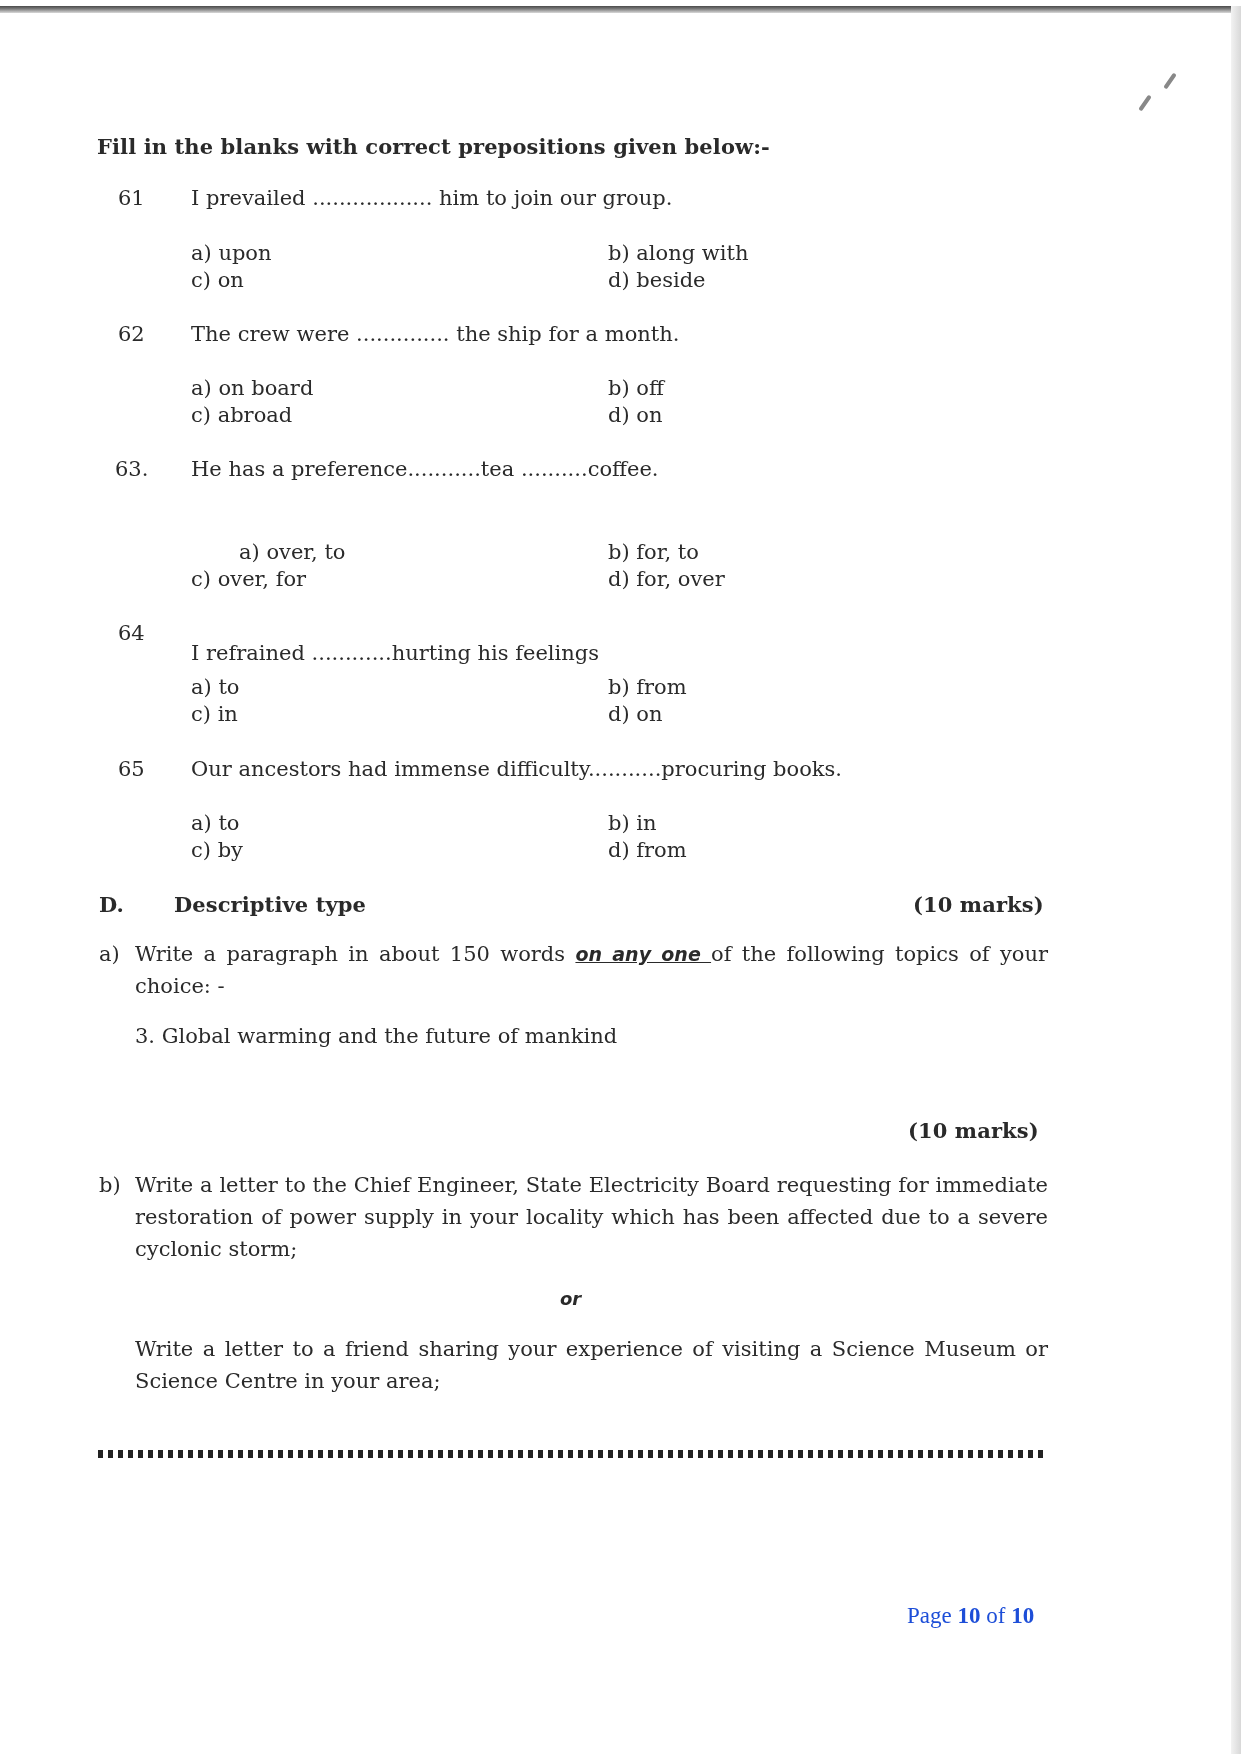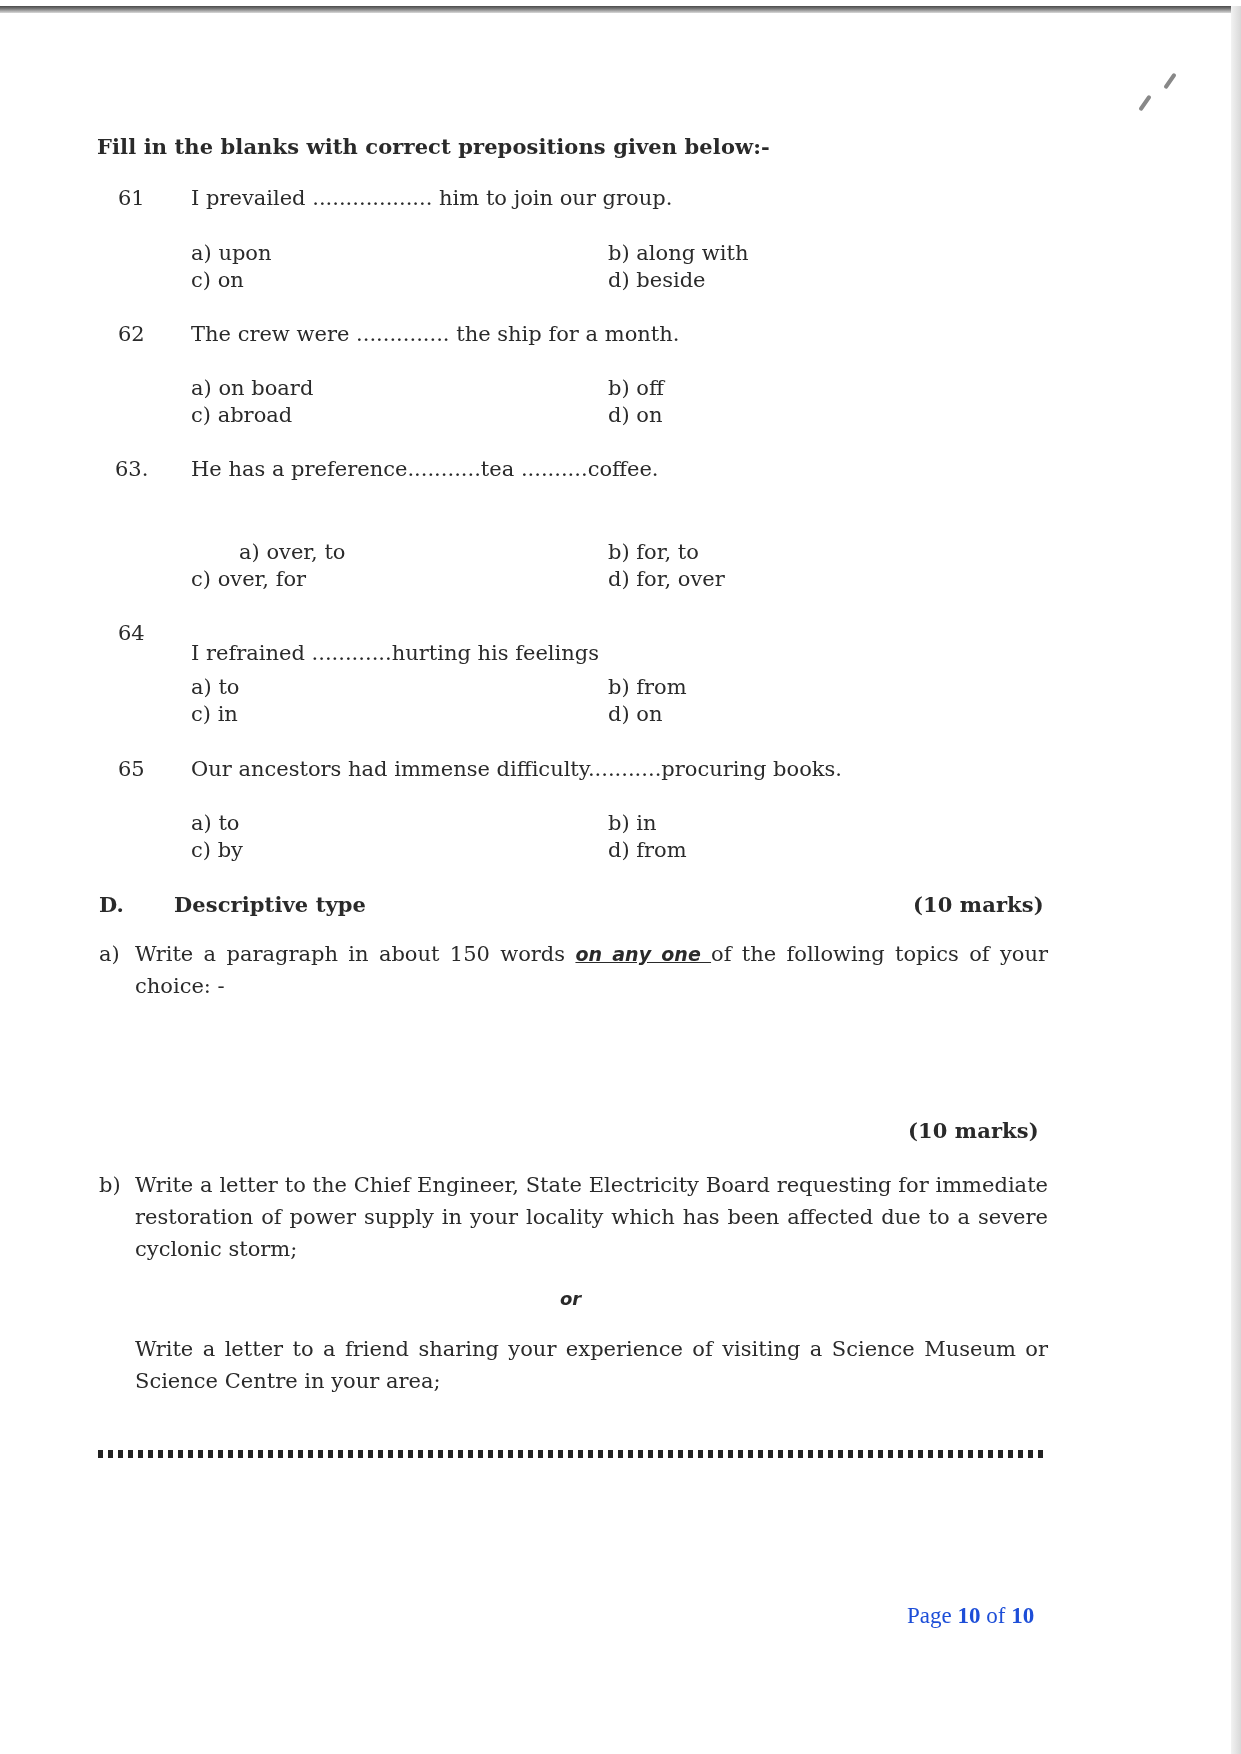--- a/index.html
+++ b/index.html
@@ -97,20 +97,21 @@
 
   <div>
     <div class="abs heading" style="left:99px; top:886px;">D.</div>
     <div class="abs heading" style="left:174px; top:886px;">Descriptive type</div>
     <div class="abs heading" style="left:913px; top:886px;">(10 marks)</div>
 
     <div class="abs opt" style="left:99px; top:936px;">a)</div>
     <div class="abs para" style="left:135px; top:932px; width:913px;"><span>Write a paragraph in about 150 words </span><span class="emph">on any one </span><span>of the following topics of your choice: -</span></div>
 
     <ol class="topics abs" style="left:135px; top:1018px;">
+      <li>3. Global warming and the future of mankind</li>
     </ol>
     <div class="abs heading" style="left:908px; top:1112px;">(10 marks)</div>
 
     <div class="abs opt" style="left:99px; top:1167px;">b)</div>
     <div class="abs para" style="left:135px; top:1163px; width:913px;">Write a letter to the Chief Engineer, State Electricity Board requesting for immediate restoration of power supply in your locality which has been affected due to a severe cyclonic storm;</div>
     <div class="abs or" style="left:560px; top:1282px;">or</div>
     <div class="abs para" style="left:135px; top:1327px; width:913px;">Write a letter to a friend sharing your experience of visiting a Science Museum or Science Centre in your area;</div>
   </div>
 
   <div class="dotted-rule"></div>

